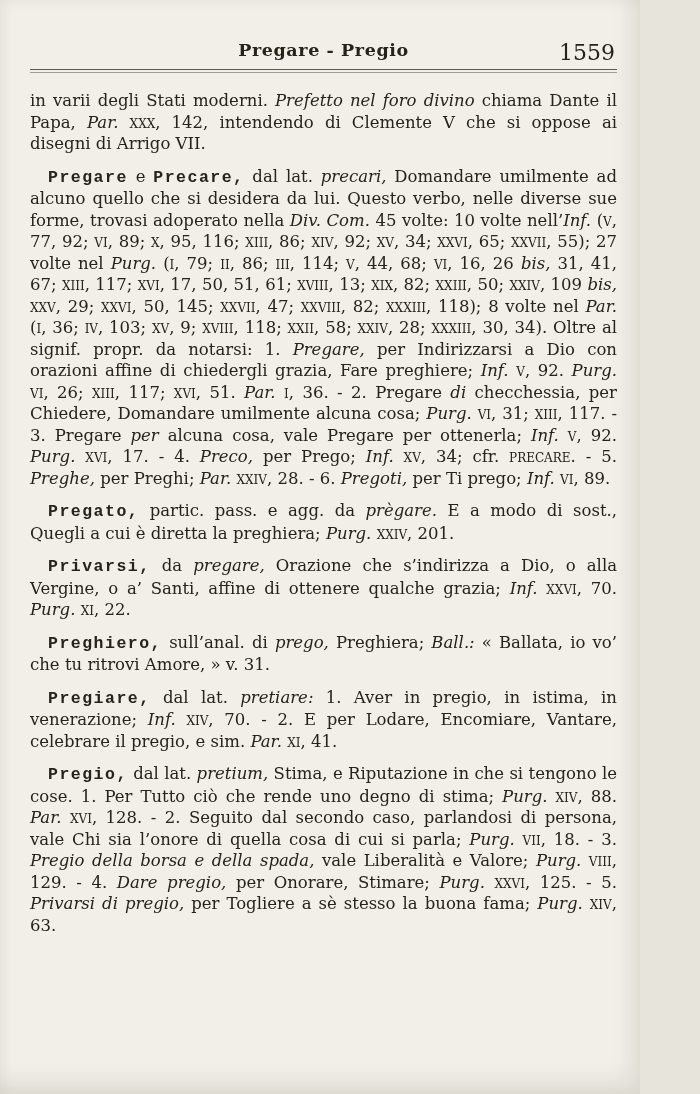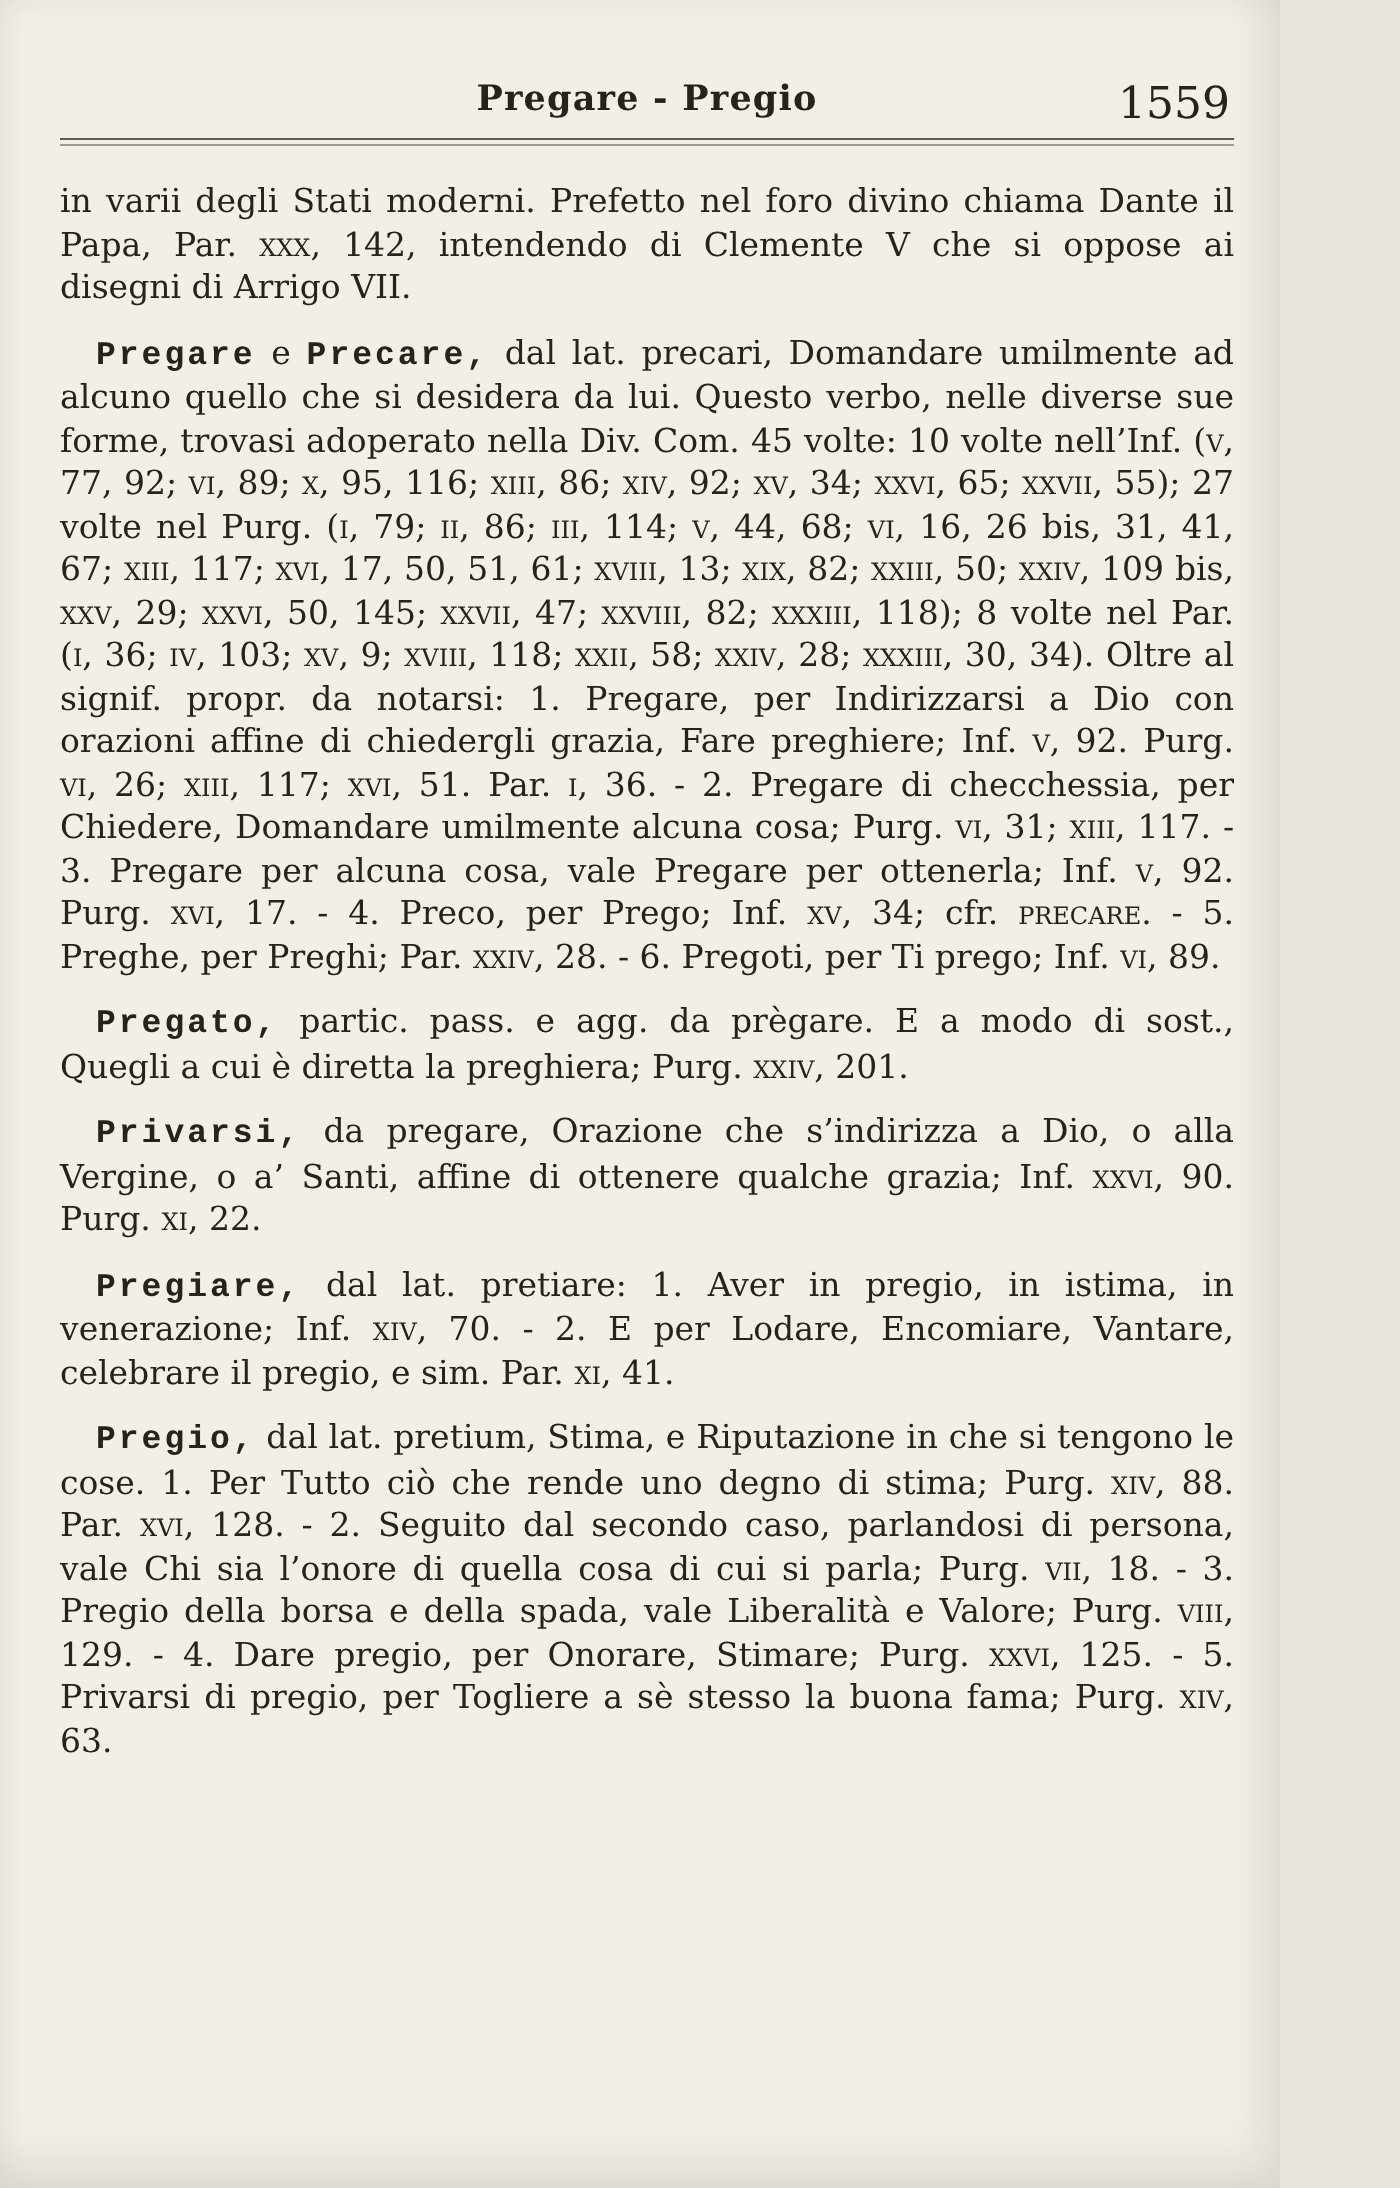--- a/index.html
+++ b/index.html
@@ -53,36 +53,37 @@
     font-size:16.5px;
     line-height:21.5px;
     text-indent:18px;
     -webkit-hyphens:auto;
     hyphens:auto;
   }
   .para:first-child{
     text-indent:0;
     margin-top:17px;
   }
-  .it{}
+  .it{font-style:italic;}
   .entry{font-weight:bold;letter-spacing:1.5px;font-family:Liberation Mono, monospace;}
   .sc{font-variant:small-caps;}
 </style>
 </head>
 <body>
 
 <div class="page">
   <div class="text-block">
     <header class="header">
       <div class="header-title">Pregare - Pregio</div>
       <div class="page-number">1559</div>
     </header>
     <div class="rule"></div>
     <main class="body">
         <p class="para"><span>in varii degli Stati moderni. </span><span class="it">Prefetto nel foro divino</span><span> chiama Dante il Papa, </span><span class="it">Par.</span><span> </span><span class="sc">xxx, 142,</span><span> intendendo di Clemente V che si oppose ai disegni di Arrigo VII.</span></p>
         <p class="para"><span class="entry">Pregare</span><span> e </span><span class="entry">Precare,</span><span> dal lat. </span><span class="it">precari,</span><span> Domandare umilmente ad alcuno quello che si desidera da lui. Questo verbo, nelle diverse sue forme, trovasi adoperato nella </span><span class="it">Div. Com.</span><span> 45 volte: 10 volte nell’</span><span class="it">Inf.</span><span> (</span><span class="sc">v, 77, 92; vi, 89; x, 95, 116; xiii, 86; xiv, 92; xv, 34; xxvi, 65; xxvii, 55</span><span>); 27 volte nel </span><span class="it">Purg.</span><span> (</span><span class="sc">i, 79; ii, 86; iii, 114; v, 44, 68; vi, 16, 26 </span><span class="it">bis,</span><span class="sc"> 31, 41, 67; xiii, 117; xvi, 17, 50, 51, 61; xviii, 13; xix, 82; xxiii, 50; xxiv, 109 </span><span class="it">bis,</span><span class="sc"> xxv, 29; xxvi, 50, 145; xxvii, 47; xxviii, 82; xxxiii, 118</span><span>); 8 volte nel </span><span class="it">Par.</span><span> (</span><span class="sc">i, 36; iv, 103; xv, 9; xviii, 118; xxii, 58; xxiv, 28; xxxiii, 30, 34</span><span>). Oltre al signif. propr. da notarsi: 1. </span><span class="it">Pregare,</span><span> per Indirizzarsi a Dio con orazioni affine di chiedergli grazia, Fare preghiere; </span><span class="it">Inf.</span><span> </span><span class="sc">v, 92.</span><span> </span><span class="it">Purg.</span><span> </span><span class="sc">vi, 26; xiii, 117; xvi, 51.</span><span> </span><span class="it">Par.</span><span> </span><span class="sc">i, 36.</span><span> - 2. Pregare </span><span class="it">di</span><span> checchessia, per Chiedere, Domandare umilmente alcuna cosa; </span><span class="it">Purg.</span><span> </span><span class="sc">vi, 31; xiii, 117.</span><span> - 3. Pregare </span><span class="it">per</span><span> alcuna cosa, vale Pregare per ottenerla; </span><span class="it">Inf.</span><span> </span><span class="sc">v, 92.</span><span> </span><span class="it">Purg.</span><span> </span><span class="sc">xvi, 17.</span><span> - 4. </span><span class="it">Preco,</span><span> per Prego; </span><span class="it">Inf.</span><span> </span><span class="sc">xv, 34;</span><span> cfr. </span><span class="sc">precare.</span><span> - 5. </span><span class="it">Preghe,</span><span> per Preghi; </span><span class="it">Par.</span><span> </span><span class="sc">xxiv, 28.</span><span> - 6. </span><span class="it">Pregoti,</span><span> per Ti prego; </span><span class="it">Inf.</span><span> </span><span class="sc">vi, 89.</span></p>
         <p class="para"><span class="entry">Pregato,</span><span> partic. pass. e agg. da </span><span class="it">prègare.</span><span> E a modo di sost., Quegli a cui è diretta la preghiera; </span><span class="it">Purg.</span><span> </span><span class="sc">xxiv, 201.</span></p>
-        <p class="para"><span class="entry">Privarsi,</span><span> da </span><span class="it">pregare,</span><span> Orazione che s’indirizza a Dio, o alla Vergine, o a’ Santi, affine di ottenere qualche grazia; </span><span class="it">Inf.</span><span> </span><span class="sc">xxvi, 90.</span><span> </span><span class="it">Purg.</span><span> </span><span class="sc">xi, 22.</span></p>
+        <p class="para"><span class="entry">Privarsi,</span><span> da </span><span class="it">pregare,</span><span> Orazione che s’indirizza a Dio, o alla Vergine, o a’ Santi, affine di ottenere qualche grazia; </span><span class="it">Inf.</span><span> </span><span class="sc">xxvi, 70.</span><span> </span><span class="it">Purg.</span><span> </span><span class="sc">xi, 22.</span></p>
+        <p class="para"><span class="entry">Preghiero,</span><span> sull’anal. di </span><span class="it">prego,</span><span> Preghiera; </span><span class="it">Ball.:</span><span> « Ballata, io vo’ che tu ritrovi Amore, » v. 31.</span></p>
         <p class="para"><span class="entry">Pregiare,</span><span> dal lat. </span><span class="it">pretiare:</span><span> 1. Aver in pregio, in istima, in venerazione; </span><span class="it">Inf.</span><span> </span><span class="sc">xiv, 70.</span><span> - 2. E per Lodare, Encomiare, Vantare, celebrare il pregio, e sim. </span><span class="it">Par.</span><span> </span><span class="sc">xi, 41.</span></p>
         <p class="para"><span class="entry">Pregio,</span><span> dal lat. </span><span class="it">pretium,</span><span> Stima, e Riputazione in che si tengono le cose. 1. Per Tutto ciò che rende uno degno di stima; </span><span class="it">Purg.</span><span> </span><span class="sc">xiv, 88.</span><span> </span><span class="it">Par.</span><span> </span><span class="sc">xvi, 128.</span><span> - 2. Seguito dal secondo caso, parlandosi di persona, vale Chi sia l’onore di quella cosa di cui si parla; </span><span class="it">Purg.</span><span> </span><span class="sc">vii, 18.</span><span> - 3. </span><span class="it">Pregio della borsa e della spada,</span><span> vale Liberalità e Valore; </span><span class="it">Purg.</span><span> </span><span class="sc">viii, 129.</span><span> - 4. </span><span class="it">Dare pregio,</span><span> per Onorare, Stimare; </span><span class="it">Purg.</span><span> </span><span class="sc">xxvi, 125.</span><span> - 5. </span><span class="it">Privarsi di pregio,</span><span> per Togliere a sè stesso la buona fama; </span><span class="it">Purg.</span><span> </span><span class="sc">xiv, 63.</span></p>
       </main>
   </div>
 </div>
 
 </body></html>

